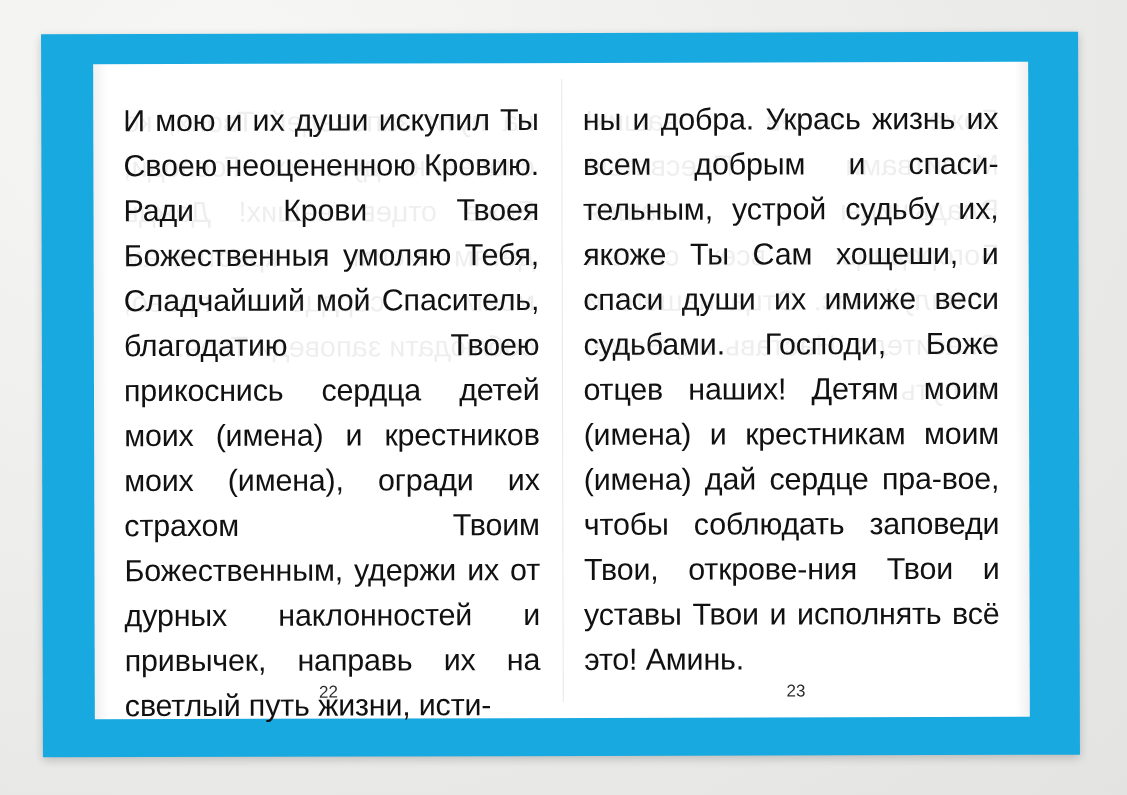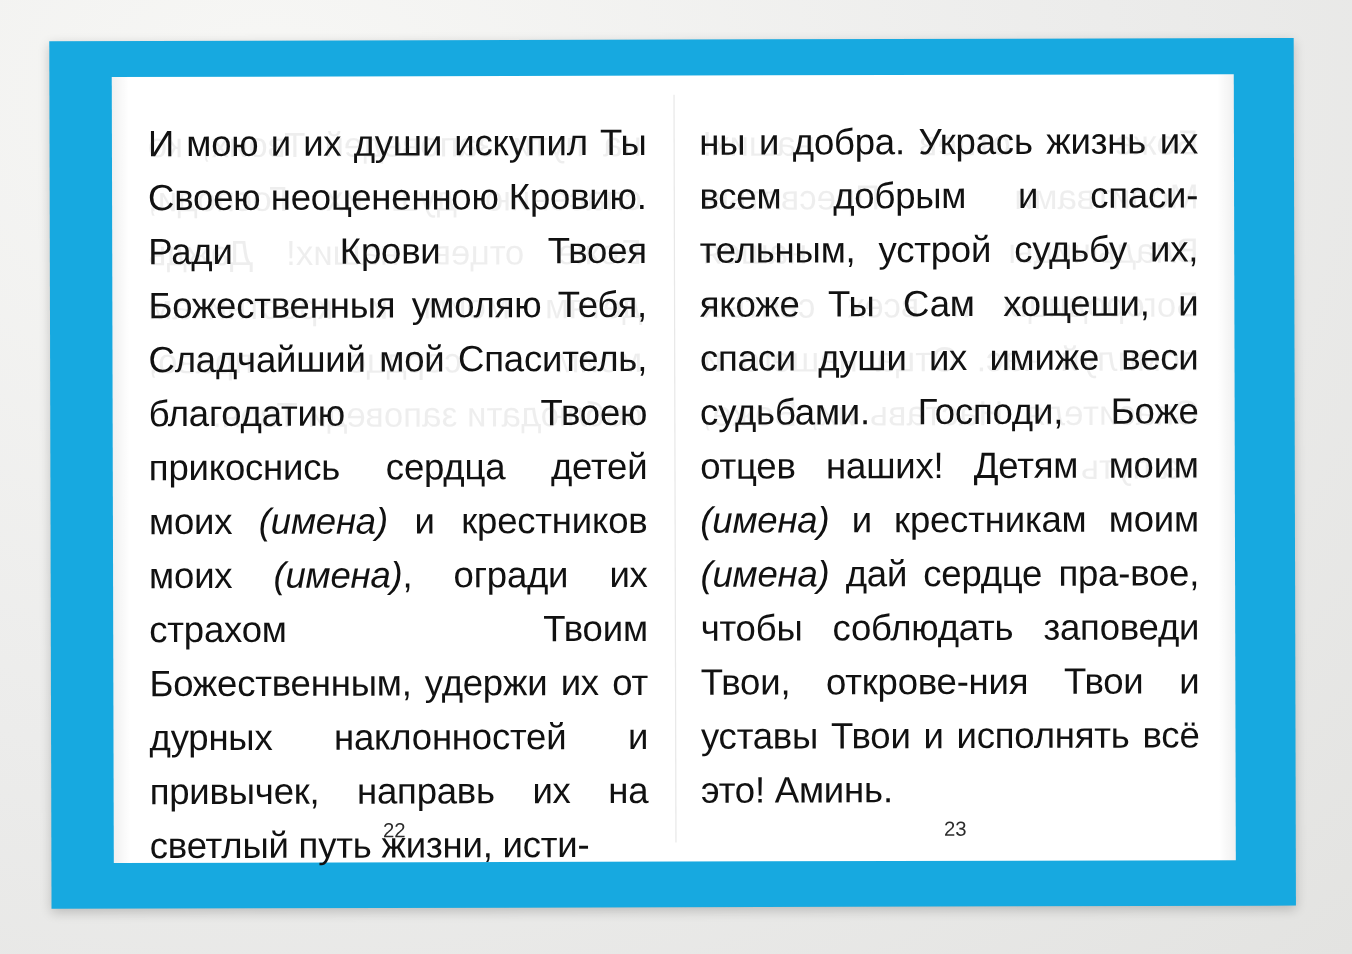--- a/index.html
+++ b/index.html
@@ -73,21 +73,21 @@
   .body-text {
     font-family: "Liberation Sans", sans-serif;
     font-size: 30.5px;
     line-height: 45px;
     color: #111111;
     text-align: justify;
     text-justify: inter-word;
     letter-spacing: -0.2px;
     margin: 0;
   }
-  .body-text .ital { font-style: italic; }
+  .body-text .ital { }
 
   .page-number {
     position: absolute;
     bottom: 16px;
     left: 0;
     right: 0;
     text-align: center;
     font-size: 17px;
     color: #2b2b2b;
     font-family: "Liberation Sans", sans-serif;

